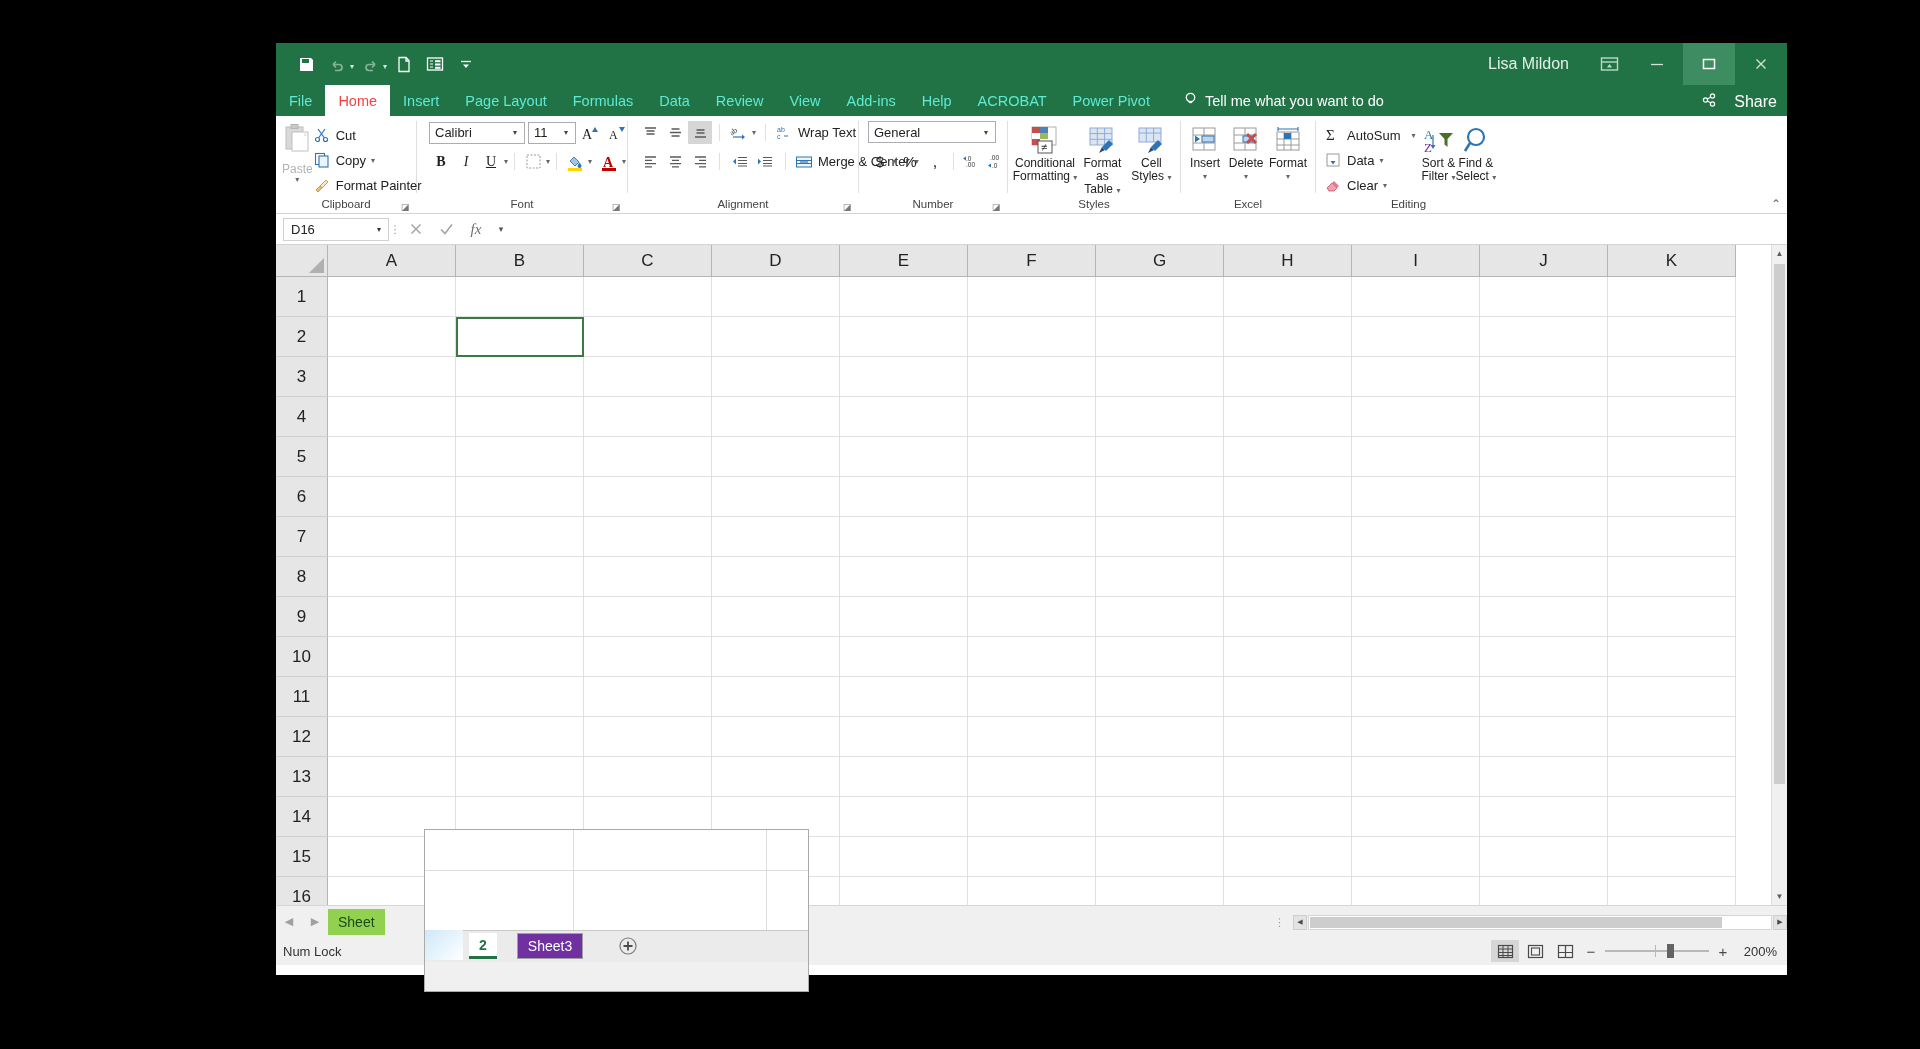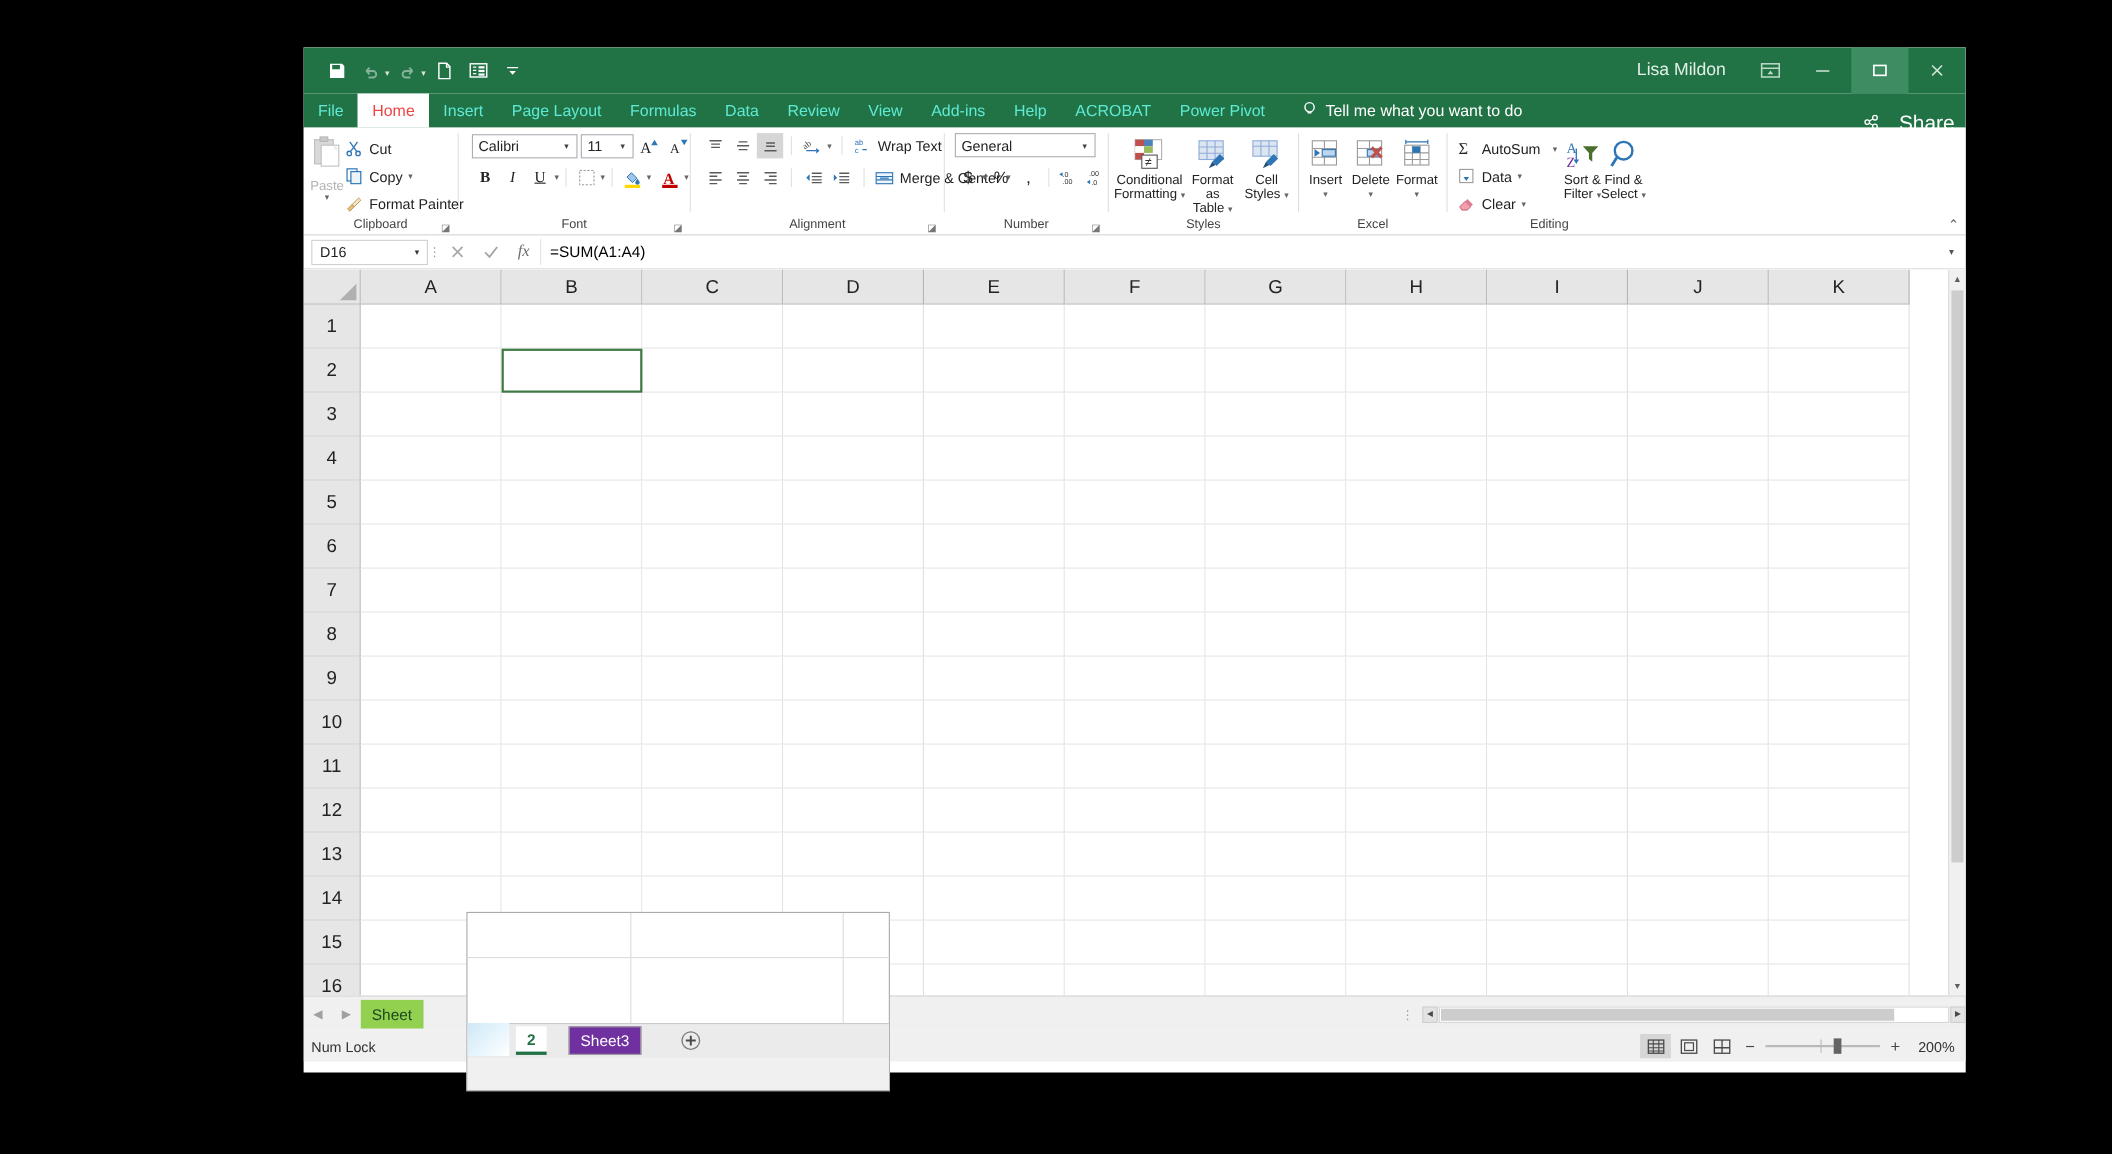--- a/index.html
+++ b/index.html
@@ -57,23 +57,23 @@
   .tab {
     padding: 0 13px; display: flex; align-items: center;
     color: #5eead4; font-size: 14.5px; white-space: nowrap;
   }
   .tab.active { background: #fff; color: #ef4444; }
   .tellme {
     display: flex; align-items: center; gap: 7px;
     color: #fff; font-size: 14.5px; margin-left: 20px;
   }
   .share {
-    position: absolute; right: 10px; top: 12px; height: 31px;
+    position: absolute; right: 10px; top: 1px; height: 31px;
     display: flex; align-items: center; gap: 18px;
-    color: #fff; font-size: 19px;
+    color: #fff; font-size: 16px;
   }
 
   
   .ribbon {
     height: 98px; background: #fff; border-bottom: 1px solid #d4d4d4;
     display: flex; position: relative;
   }
   .rgroup { position: relative; display: flex; flex-direction: column; height: 98px; }
   .rgroup .gbody { flex: 1; display: flex; align-items: flex-start; padding: 5px 6px 0 6px; }
   .glabel {
@@ -791,21 +791,20 @@
           </svg>
     </div>
     <div class="fb-btn">
       <svg width="15" height="14" viewBox="0 0 15 14">
             <path fill="none" stroke="currentColor" stroke-width="1.7" d="M2 7.5l4 4 7-9"></path>
           </svg>
     </div>
     <div class="fb-btn fx">
           <span>fx</span>
         </div>
-    <div class="fb-input">=SUM(A1:A4)</div>
     <div class="fb-expand">▾</div>
   </div>
 
   <div class="sheetarea">
     <div class="corner"></div>
     <div class="colhdr" id="colhdr">
           <div class="colcell" style="width: 128px;">A</div>
           <div class="colcell" style="width: 128px;">B</div>
           <div class="colcell" style="width: 128px;">C</div>
           <div class="colcell" style="width: 128px;">D</div>

